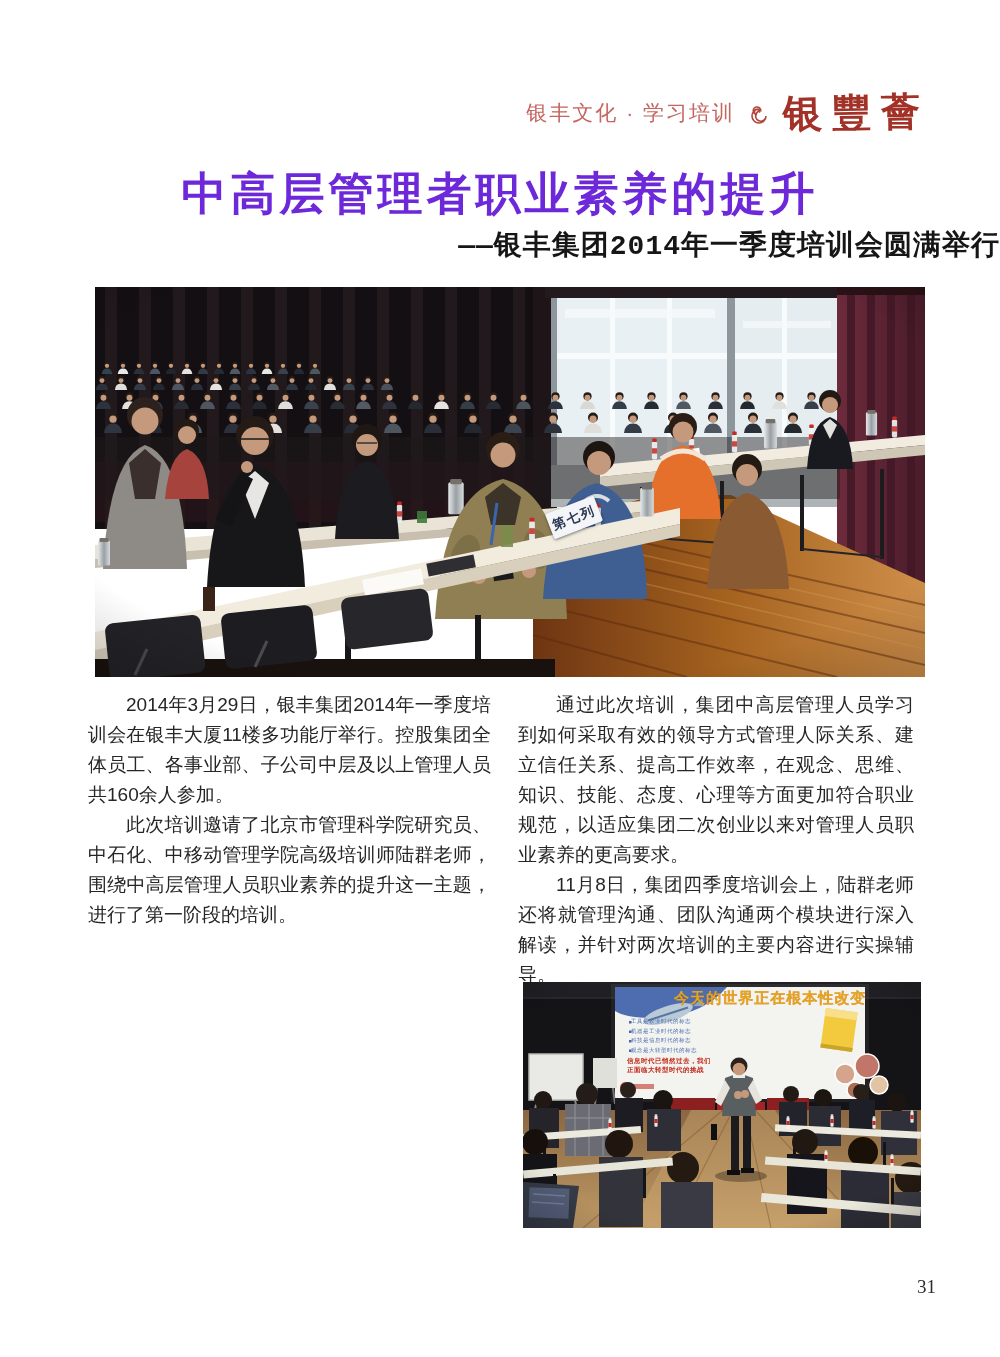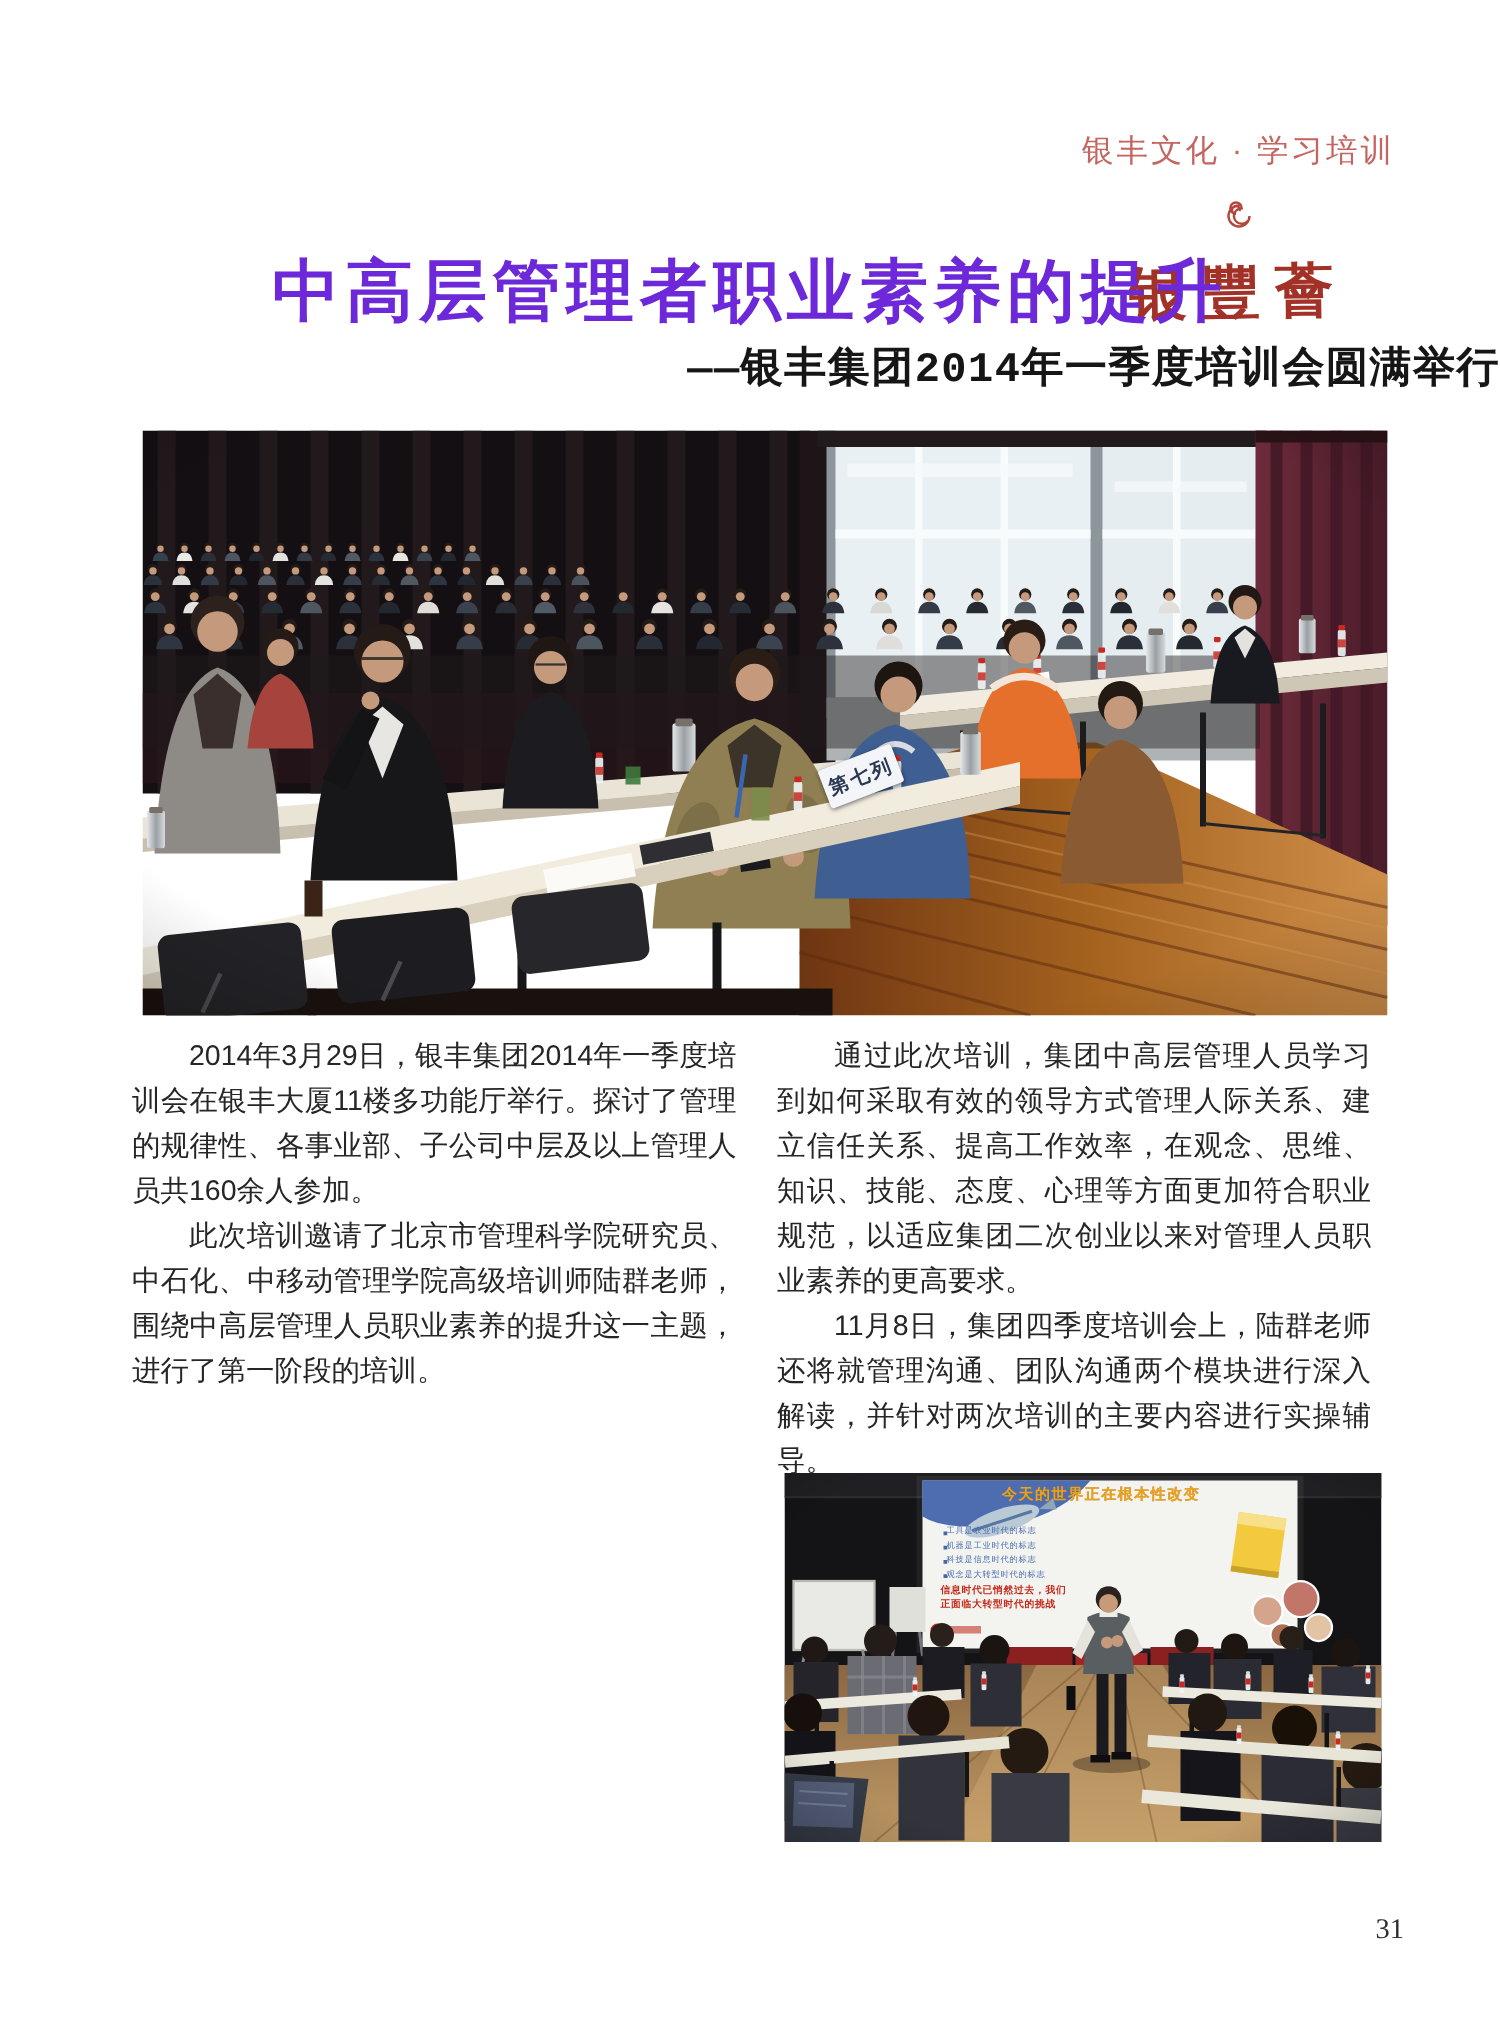--- a/index.html
+++ b/index.html
@@ -1,19 +1,19 @@
 <!DOCTYPE html>
 <html><head>
 <meta charset="utf-8">
 <style>
   html,body{margin:0;padding:0;background:#e8e8e8;}
   .page{position:relative;width:1000px;height:1357px;background:#ffffff;overflow:hidden;
         font-family:"Liberation Sans",sans-serif;margin:0 auto;}
   
-  .masthead-row{position:absolute;top:86px;right:70px;display:flex;align-items:center;gap:14px;flex-direction:column;}
+  .masthead-row{position:absolute;top:86px;right:70px;display:flex;align-items:center;gap:14px;}
   .section-label{color:#c4655f;font-size:21px;letter-spacing:2px;font-weight:500;}
   .swirl{width:20px;height:20px;margin-top:6px;}
   .masthead{color:#a23227;font-size:39px;font-weight:bold;font-family:"Liberation Serif",serif;
             letter-spacing:10px;transform:rotate(-1deg);}
   
   .title{position:absolute;top:164px;left:0;width:100%;text-align:center;
          font-family:"Liberation Serif",serif;font-weight:900;font-size:45px;
          letter-spacing:4px;color:#6d28d9;}
   .subtitle{position:absolute;top:226px;left:0;width:100%;text-align:right;
          font-family:Liberation Mono, monospace;font-weight:700;font-size:28px;
@@ -29,22 +29,22 @@
   p.body{margin:0;font-size:19px;line-height:30px;text-align:justify;
          text-indent:2em;color:#262626;}
   p.body.no-indent{text-indent:0;}
   
   .placard{position:absolute;left:548px;top:504px;width:52px;height:27px;
            background:#f3f5f8;border-radius:2px;transform:rotate(-21deg);
            box-shadow:0 1px 3px rgba(0,0,0,.5);display:flex;align-items:center;
            justify-content:center;}
   .placard span{font-size:13px;font-weight:bold;color:#2c3752;letter-spacing:2px;}
   
-  .slide-title{position:absolute;left:668px;top:989px;width:198px;text-align:left;
-           font-size:10px;font-weight:bold;color:#e8a31c;letter-spacing:1px;
+  .slide-title{position:absolute;left:668px;top:989px;width:198px;text-align:right;
+           font-size:15px;font-weight:bold;color:#e8a31c;letter-spacing:1px;
            white-space:nowrap;text-shadow:.4px .4px 0 rgba(180,90,20,.6);}
   .slide-bullets{position:absolute;left:631px;top:1017px;font-size:5.5px;line-height:9.5px;
            color:#4a6cb0;letter-spacing:.5px;filter:blur(.3px);}
   .slide-red{position:absolute;left:627px;top:1057px;font-size:6.5px;font-weight:bold;
            line-height:8.5px;color:#c4281a;letter-spacing:.5px;filter:blur(.2px);}
   
   .page-num{position:absolute;top:1276px;right:64px;font-family:"Liberation Serif",serif;
            font-size:19px;color:#2e2e2e;}
 </style>
 </head>
@@ -354,21 +354,21 @@
       <rect width="830" height="390" fill="url(#vig)"></rect>
     </svg>
 
   </div>
 
   <div class="placard">
     <span>第七列</span>
   </div>
 
   <div class="col col-left">
-    <p class="body">2014年3月29日，银丰集团2014年一季度培训会在银丰大厦11楼多功能厅举行。探讨了管理的规律性、各事业部、子公司中层及以上管理人员共160余人参加。</p>
+    <p class="body">2014年3月29日，银丰集团2014年一季度培训会在银丰大厦11楼多功能厅举行。控股集团全体员工、各事业部、子公司中层及以上管理人员共160余人参加。</p>
     <p class="body">此次培训邀请了北京市管理科学院研究员、中石化、中移动管理学院高级培训师陆群老师，围绕中高层管理人员职业素养的提升这一主题，进行了第一阶段的培训。</p>
   </div>
   <div class="col col-right">
     <p class="body">通过此次培训，集团中高层管理人员学习到如何采取有效的领导方式管理人际关系、建立信任关系、提高工作效率，在观念、思维、知识、技能、态度、心理等方面更加符合职业规范，以适应集团二次创业以来对管理人员职业素养的更高要求。</p>
     <p class="body">11月8日，集团四季度培训会上，陆群老师还将就管理沟通、团队沟通两个模块进行深入解读，并针对两次培训的主要内容进行实操辅导。</p>
   </div>
 
   <div class="photo-2">
     <svg viewBox="0 0 398 246" preserveAspectRatio="none">
       <defs>

